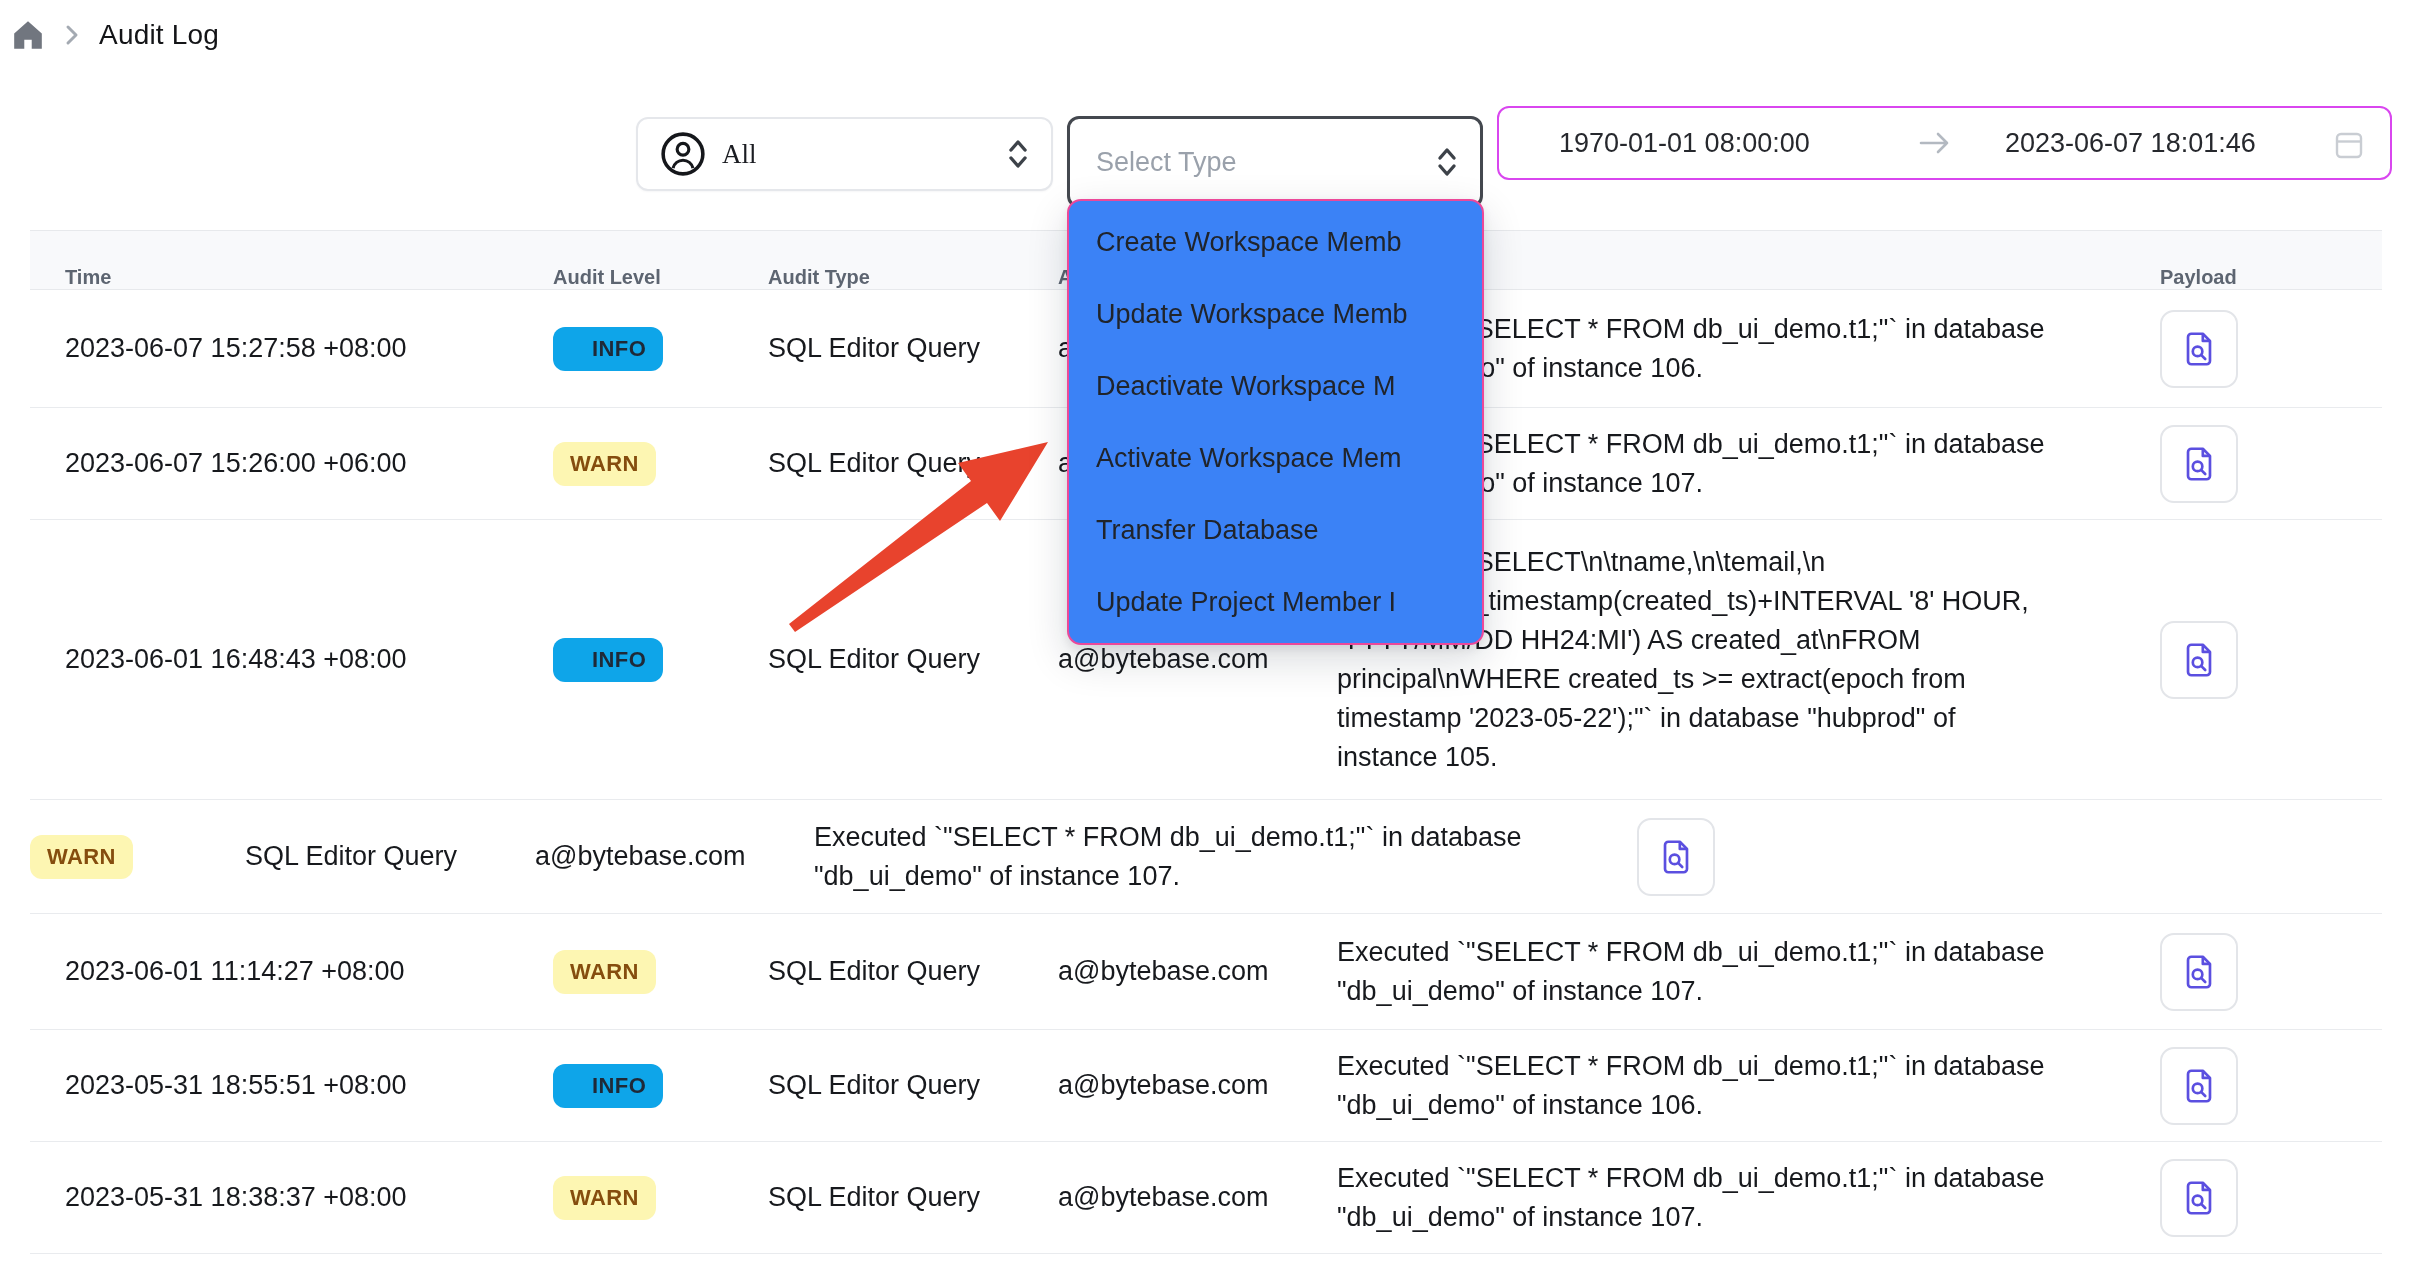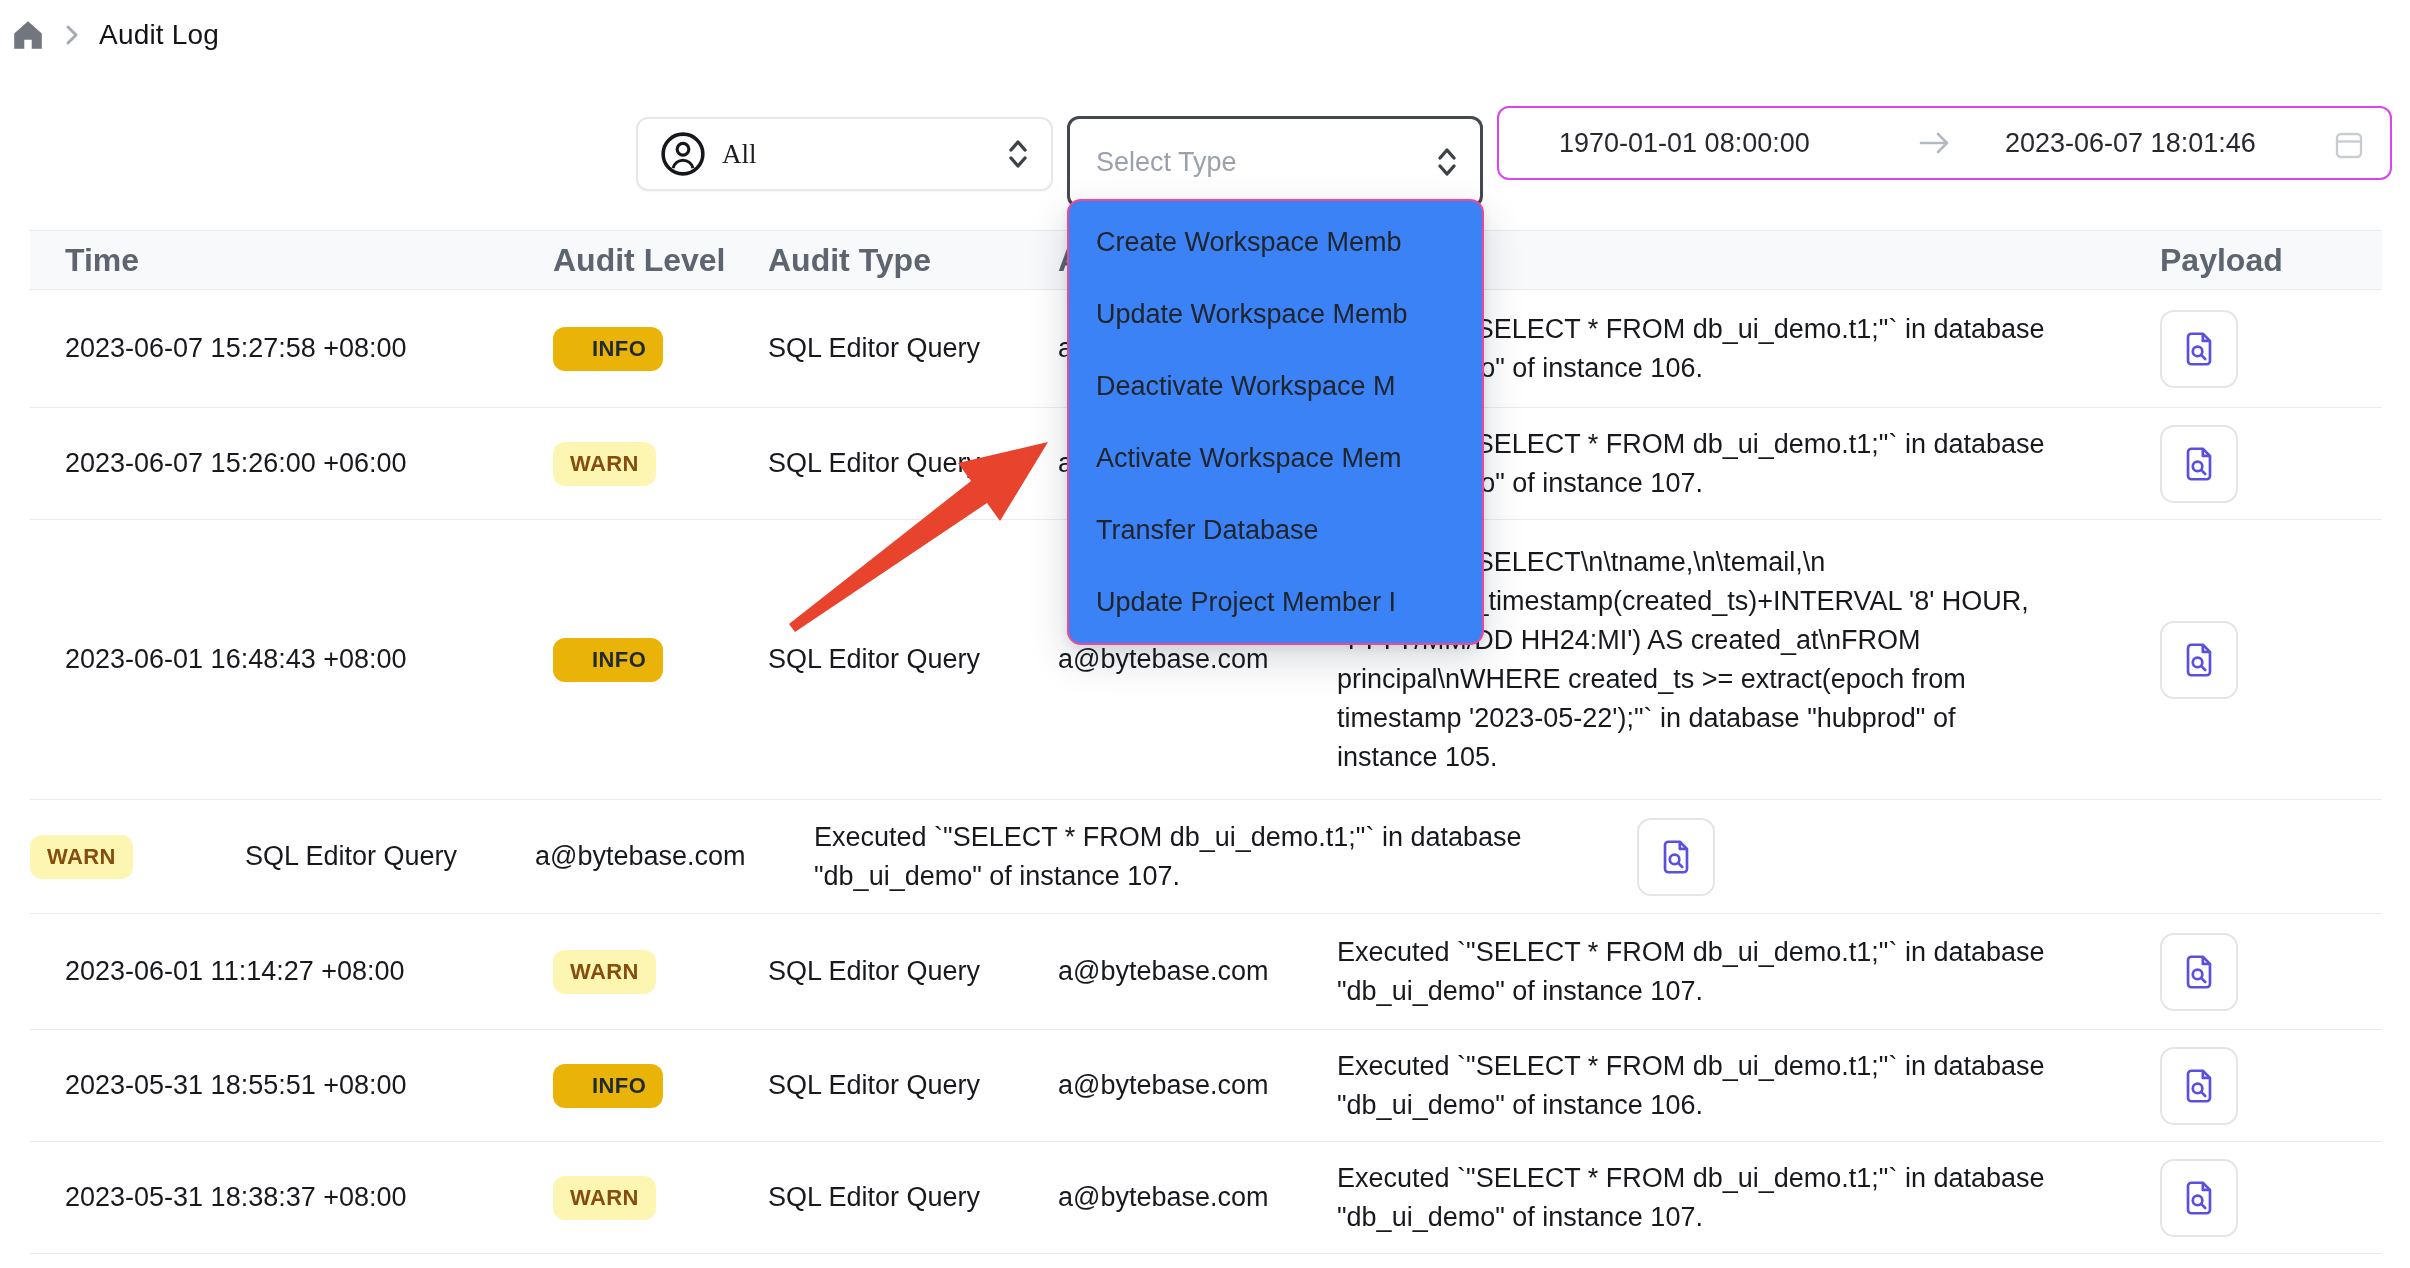--- a/index.html
+++ b/index.html
@@ -22,35 +22,35 @@
   .daterange { left:1497px; top:106px; width:895px; height:74px; border:2px solid #d946ef; border-radius:12px;
                position:absolute; background:#fff; }
   .daterange .dt { position:absolute; top:0; height:70px; line-height:70px; font-size:27px; color:#26282d; }
   .dt-start { left:60px; }
   .dt-end   { left:506px; }
   .dr-arrow { position:absolute; left:418px; top:20px; }
   .dr-cal   { position:absolute; right:26px; top:22px; }
 
   
   .table { position:absolute; left:30px; top:230px; width:2352px; }
-  .thead { display:flex; align-items:center; height:60px; background:#f8f9fb;
+  .thead { display:flex; align-items:flex-end; height:60px; background:#f8f9fb;
            border-top:1px solid #e7e9ec; border-bottom:1px solid #e7e9ec;
-           font-size:32px; font-weight:600; color:#5d6571; }
+           font-size:20px; font-weight:600; color:#5d6571; }
   .trow  { display:flex; align-items:center; border-bottom:1px solid #e9ebee; font-size:27px; }
   .r1{height:118px;} .r2{height:112px;} .r3{height:280px;} .r4{height:114px;}
   .r5{height:116px;} .r6{height:112px;} .r7{height:112px;}
   .c1 { flex:0 0 523px; padding-left:35px; overflow:hidden; white-space:nowrap; }
   .c2 { flex:0 0 215px; }
   .c3 { flex:0 0 290px; white-space:nowrap; }
   .c4 { flex:0 0 279px; overflow:hidden; white-space:nowrap; }
   .c5 { flex:0 0 793px; white-space:pre-line; line-height:39px; overflow-wrap:break-word; }
   .c6 { flex:1 1 auto; padding-left:30px; }
 
   .badge { display:inline-block; padding:9px 17px; border-radius:12px; font-size:22px; font-weight:700; letter-spacing:.4px; }
-  .badge-info { background:#eab308; color:#1f2937;padding-left:39px; }
+  .badge-info { background:#0ea5e9; color:#1f2937;padding-left:39px; }
   .badge-warn { background:#fdf6b2; color:#854d0e; }
 
   .payload-btn { width:78px; height:78px; border:2px solid #e3e5e9; border-radius:14px; background:#fff;
                  display:flex; align-items:center; justify-content:center; cursor:pointer; }
 
   
   .menu { position:absolute; left:1067px; top:199px; width:417px; height:446px; background:#3b82f6;
           border:2px solid #ec4899; border-radius:14px; padding-top:5px;
           box-shadow:0 14px 40px rgba(15,23,42,.16), 0 4px 10px rgba(15,23,42,.08); overflow:hidden; z-index:30; }
   .menu-item { height:72px; line-height:72px; padding-left:27px; font-size:27px; color:#20242b;

